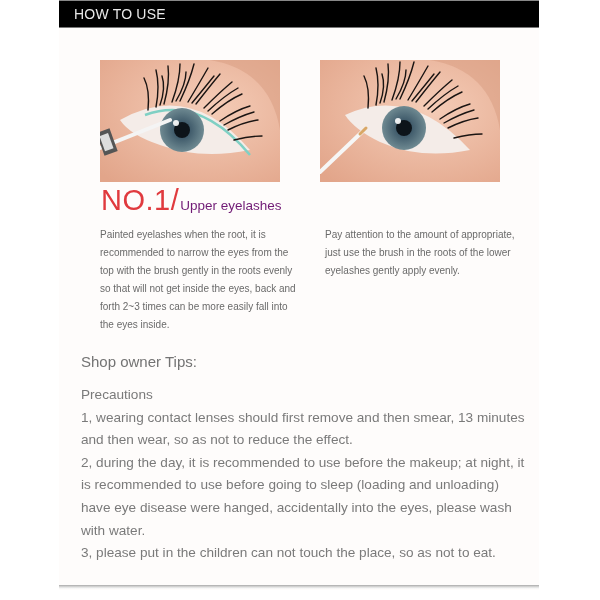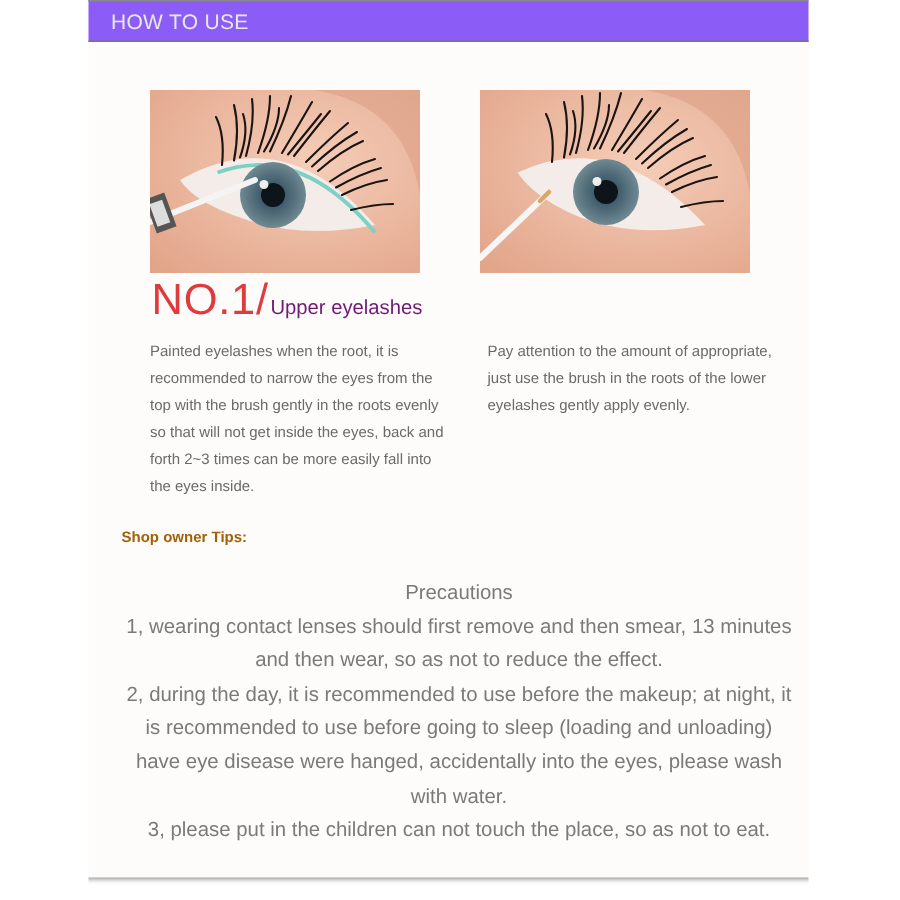--- a/index.html
+++ b/index.html
@@ -24,21 +24,21 @@
       width: 480px;
       height: 590px;
       background: #fefcfb;
     }
     .header-bar {
       position: absolute;
       left: 59px;
       top: 0;
       width: 480px;
       height: 28px;
-      background: #8b5cf6;
+      background: #000000;
       border-top: 1px solid #888;
       border-bottom: 1px solid #777;
       box-sizing: border-box;
     }
     .header-title {
       position: absolute;
       left: 15px;
       top: 5px;
       color: #e8e8e8;
       font-size: 14px;
@@ -80,33 +80,32 @@
       font-size: 10px;
       line-height: 18px;
     }
     .step-1-desc { left: 100px; top: 226px; width: 200px; }
     .step-2-desc { left: 325px; top: 226px; width: 190px; }
 
     .tips-heading {
       position: absolute;
       left: 81px;
       top: 353px;
-      font-size: 10px;
-      font-weight: bold;
-      color: #a16207;
+      font-size: 15px;
+      font-weight: normal;
+      color: #737373;
     }
     .tips-body {
       position: absolute;
       left: 81px;
       top: 384px;
       width: 450px;
       color: #7a7a7a;
       font-size: 13.6px;
       line-height: 22.6px;
-      text-align: center;
     }
     .tips-body p { margin: 0; }
 
     .bottom-shadow {
       position: absolute;
       left: 59px;
       top: 585px;
       width: 480px;
       height: 4px;
       background: linear-gradient(to bottom, #9a9a9a, #d8d8d8 50%, #ffffff);

